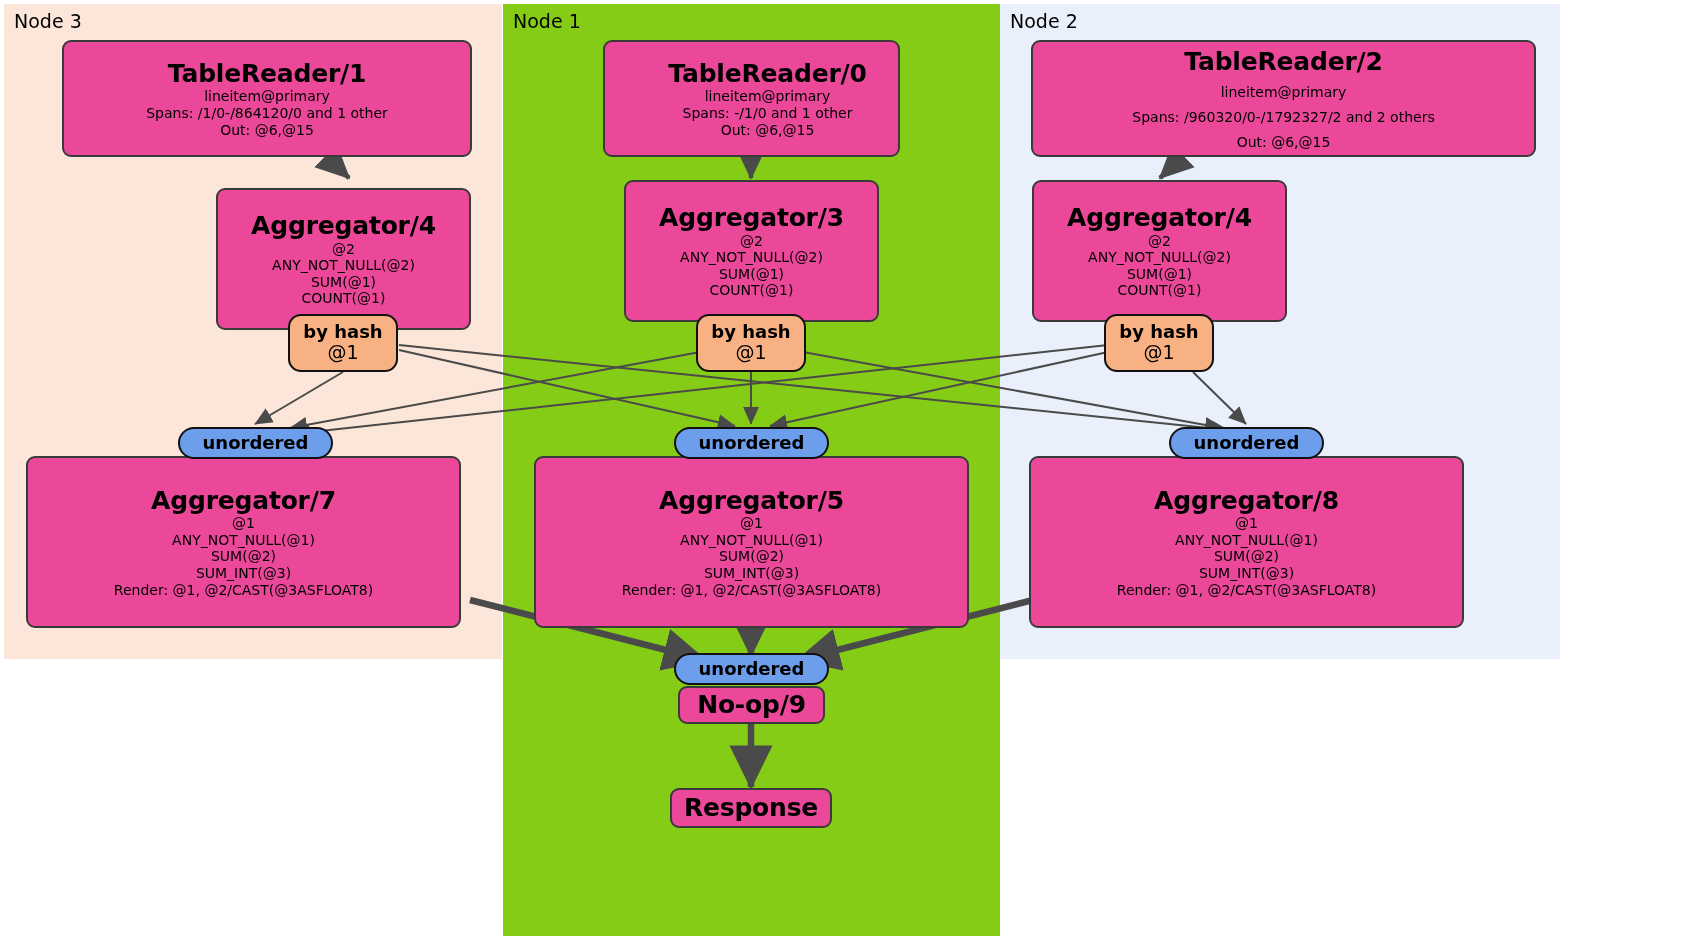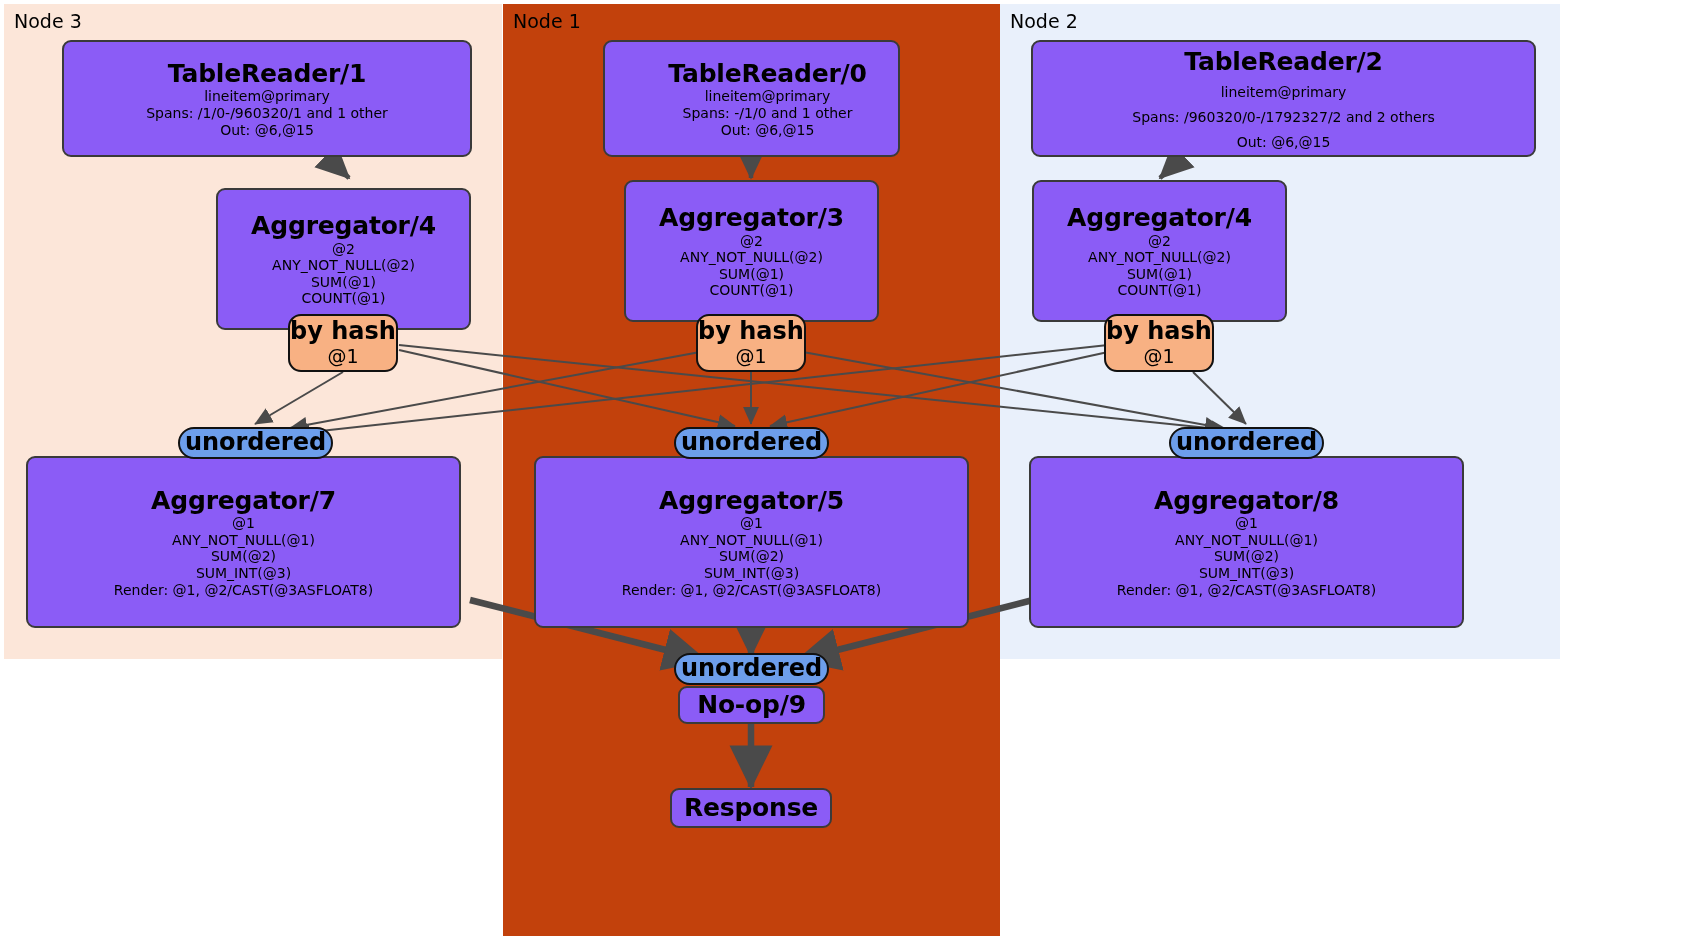--- a/index.html
+++ b/index.html
@@ -9,44 +9,44 @@
   }
   #stage{position:absolute;left:0;top:0;width:1708px;height:940px;}
 
   
   .panel{position:absolute;box-sizing:border-box;}
   .panel-label{
     position:absolute;left:10px;top:6px;
     font-size:19px;color:#000;white-space:nowrap;
   }
   #panel-node3{left:4px;  top:4px;  width:498px; height:655px; background:#fce6d9;}
-  #panel-node1{left:503px;top:4px;  width:497px; height:932px; background:#c2410c;}
+  #panel-node1{left:503px;top:4px;  width:497px; height:932px; background:#84cc16;}
   #panel-node2{left:1000px;top:4px; width:560px; height:655px; background:#e9f0fb;}
 
   
   .box{
     position:absolute;box-sizing:border-box;
-    background:#8b5cf6;border:2.2px solid #3a3a3a;border-radius:9px;
+    background:#ec4899;border:2.2px solid #3a3a3a;border-radius:9px;
     text-align:center;color:#000;
     display:flex;flex-direction:column;justify-content:center;align-items:center;
     line-height:1.18;
   }
   .box .t{font-weight:bold;font-size:25px;letter-spacing:-0.2px;white-space:nowrap;}
   .box .l{font-size:14px;white-space:nowrap;}
 
   
   .badge{
     position:absolute;box-sizing:border-box;
     border:2.2px solid #111;border-radius:17px;
     display:flex;flex-direction:column;justify-content:center;align-items:center;
     line-height:1.15;z-index:6;
   }
   .badge.hash{background:#f8b183;border-radius:13px;}
   .badge.unord{background:#6d9eeb;border-radius:18px;}
-  .badge .bt{font-weight:bold;font-size:24px;white-space:nowrap;}
+  .badge .bt{font-weight:bold;font-size:18px;white-space:nowrap;}
   .badge .bs{font-size:19px;white-space:nowrap;}
 
   
   #edges{position:absolute;left:0;top:0;width:1708px;height:940px;z-index:3;}
   #edges .thin{fill:none;stroke:#4a4a4a;stroke-width:2;}
   #edges .med {fill:none;stroke:#4a4a4a;stroke-width:4.5;}
   #edges .thick{fill:none;stroke:#4a4a4a;stroke-width:6.5;}
 </style>
 </head>
 <body>
@@ -95,21 +95,21 @@
     <path class="thick" marker-end="url(#ah-thick)" d="M 470,600 L 705,660"></path>
     <path class="thick" marker-end="url(#ah-thick)" d="M 751,626 L 751,655"></path>
     <path class="thick" marker-end="url(#ah-thick)" d="M 1033,600 L 798,660"></path>
 
     <path class="thick" marker-end="url(#ah-thick)" d="M 751,722 L 751,787"></path>
   </svg>
 
   <div class="box" style="left:62px;top:40px;width:410px;height:117px;z-index:5;">
     <div class="t">TableReader/1</div>
     <div class="l">lineitem@primary</div>
-    <div class="l">Spans: /1/0-/960320/1 and 1 other</div>
+    <div class="l">Spans: /1/0-/864120/0 and 1 other</div>
     <div class="l">Out: @6,@15</div>
   </div>
 
   <div class="box" style="left:603px;top:40px;width:297px;height:117px;z-index:5;padding-left:32px;">
     <div class="t">TableReader/0</div>
     <div class="l">lineitem@primary</div>
     <div class="l">Spans: -/1/0 and 1 other</div>
     <div class="l">Out: @6,@15</div>
   </div>
 

